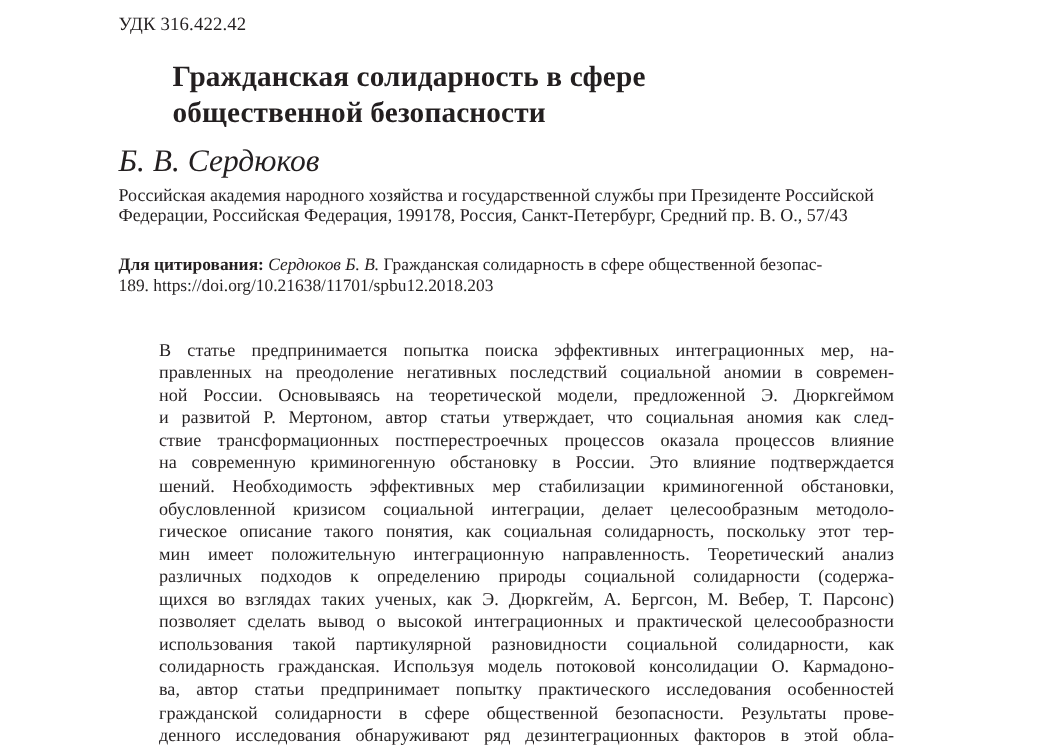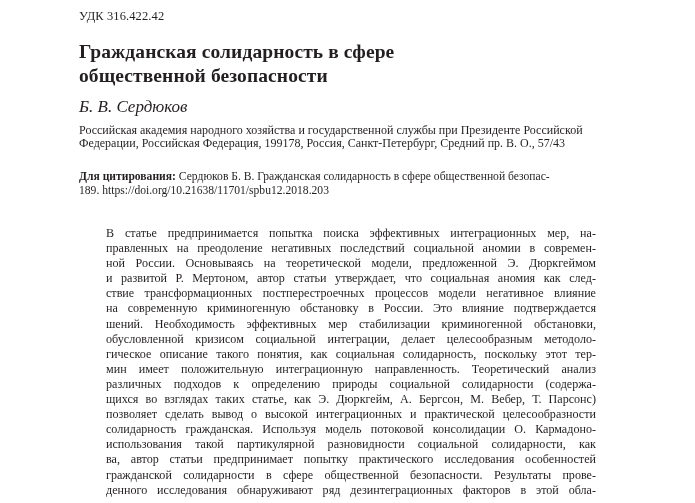--- a/index.html
+++ b/index.html
@@ -31,26 +31,26 @@
     }
     .title {
       position: absolute;
       left: 79px;
       top: 40px;
       font-size: 19.5px;
       line-height: 24px;
       font-weight: bold;
       letter-spacing: 0.1px;
     }
-    .title div { white-space: nowrap; }
+    .title div { white-space: nowrap; margin-left: 36px; }
     .author {
       position: absolute;
       left: 79px;
       top: 98px;
-      font-size: 17px;
+      font-size: 21px;
       line-height: 18px;
       font-style: italic;
     }
     .affiliation {
       position: absolute;
       left: 79px;
       top: 124px;
       width: 540px;
       font-size: 12px;
       line-height: 13.3px;
@@ -58,21 +58,21 @@
     .affiliation div, .citation div, .abstract div { white-space: nowrap; }
     .citation {
       position: absolute;
       left: 79px;
       top: 170px;
       width: 520px;
       font-size: 11.6px;
       line-height: 13.8px;
     }
     .cite-label { font-weight: bold; }
-    .cite-author { }
+    .cite-author { font-style: italic; }
     .abstract {
       position: absolute;
       left: 106px;
       top: 226px;
       width: 490px;
       font-size: 12.1px;
       line-height: 15.1px;
     }
     .abstract .ln {
       display: block;
@@ -107,29 +107,29 @@
       <span>Гражданская солидарность в сфере общественной безопас-</span>
     </div>
     <div>189. https://doi.org/10.21638/11701/spbu12.2018.203</div>
   </div>
 
   <div class="abstract">
     <span class="ln">В статье предпринимается попытка поиска эффективных интеграционных мер, на-</span>
     <span class="ln">правленных на преодоление негативных последствий социальной аномии в современ-</span>
     <span class="ln">ной России. Основываясь на теоретической модели, предложенной Э. Дюркгеймом</span>
     <span class="ln">и развитой Р. Мертоном, автор статьи утверждает, что социальная аномия как след-</span>
-    <span class="ln">ствие трансформационных постперестроечных процессов модели негативное влияние</span>
+    <span class="ln">ствие трансформационных постперестроечных процессов оказала процессов влияние</span>
     <span class="ln">на современную криминогенную обстановку в России. Это влияние подтверждается</span>
     <span class="ln">шений. Необходимость эффективных мер стабилизации криминогенной обстановки,</span>
     <span class="ln">обусловленной кризисом социальной интеграции, делает целесообразным методоло-</span>
     <span class="ln">гическое описание такого понятия, как социальная солидарность, поскольку этот тер-</span>
     <span class="ln">мин имеет положительную интеграционную направленность. Теоретический анализ</span>
     <span class="ln">различных подходов к определению природы социальной солидарности (содержа-</span>
-    <span class="ln">щихся во взглядах таких статье, как Э. Дюркгейм, А. Бергсон, М. Вебер, Т. Парсонс)</span>
+    <span class="ln">щихся во взглядах таких ученых, как Э. Дюркгейм, А. Бергсон, М. Вебер, Т. Парсонс)</span>
     <span class="ln">позволяет сделать вывод о высокой интеграционных и практической целесообразности</span>
+    <span class="ln">использования такой партикулярной разновидности социальной солидарности, как</span>
     <span class="ln">солидарность гражданская. Используя модель потоковой консолидации О. Кармадоно-</span>
-    <span class="ln">использования такой партикулярной разновидности социальной солидарности, как</span>
     <span class="ln">ва, автор статьи предпринимает попытку практического исследования особенностей</span>
     <span class="ln">гражданской солидарности в сфере общественной безопасности. Результаты прове-</span>
     <span class="ln">денного исследования обнаруживают ряд дезинтеграционных факторов в этой обла-</span>
   </div>
 
 </div>
 
 </body></html>

